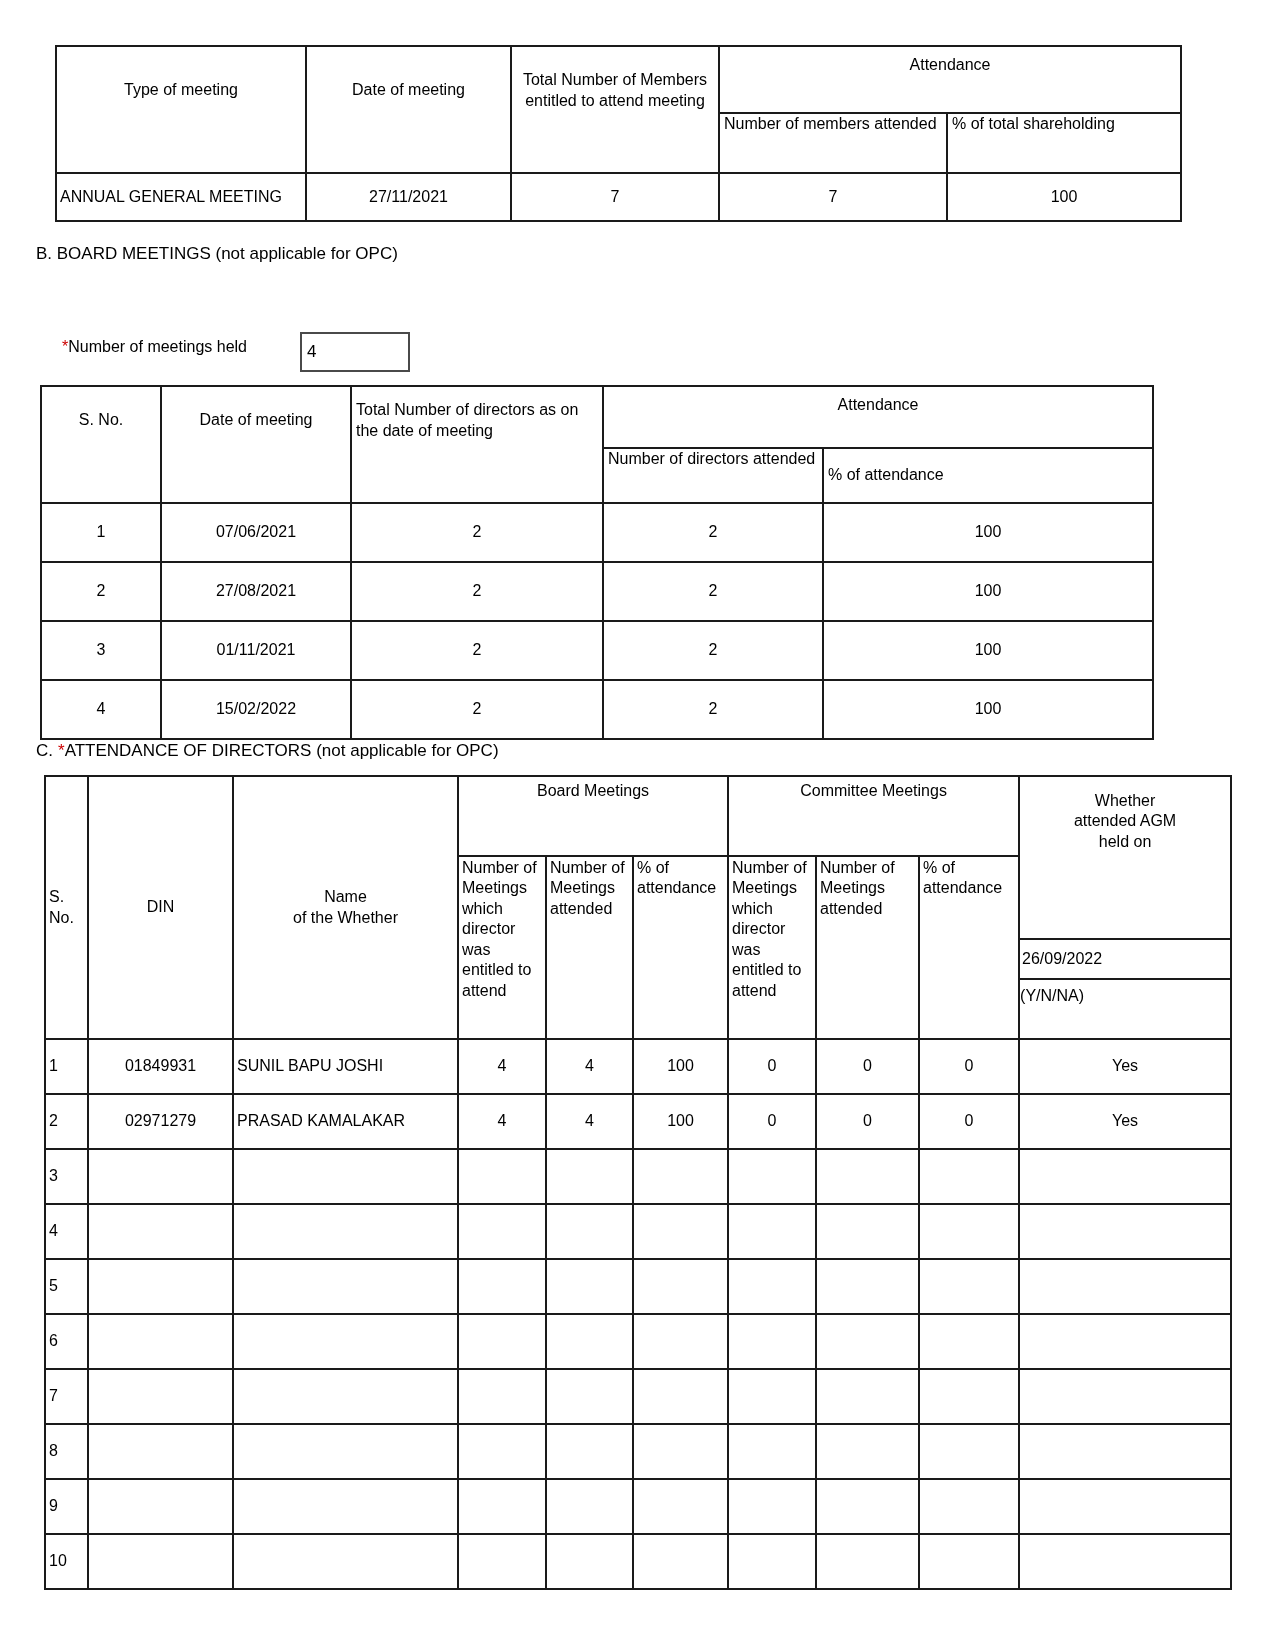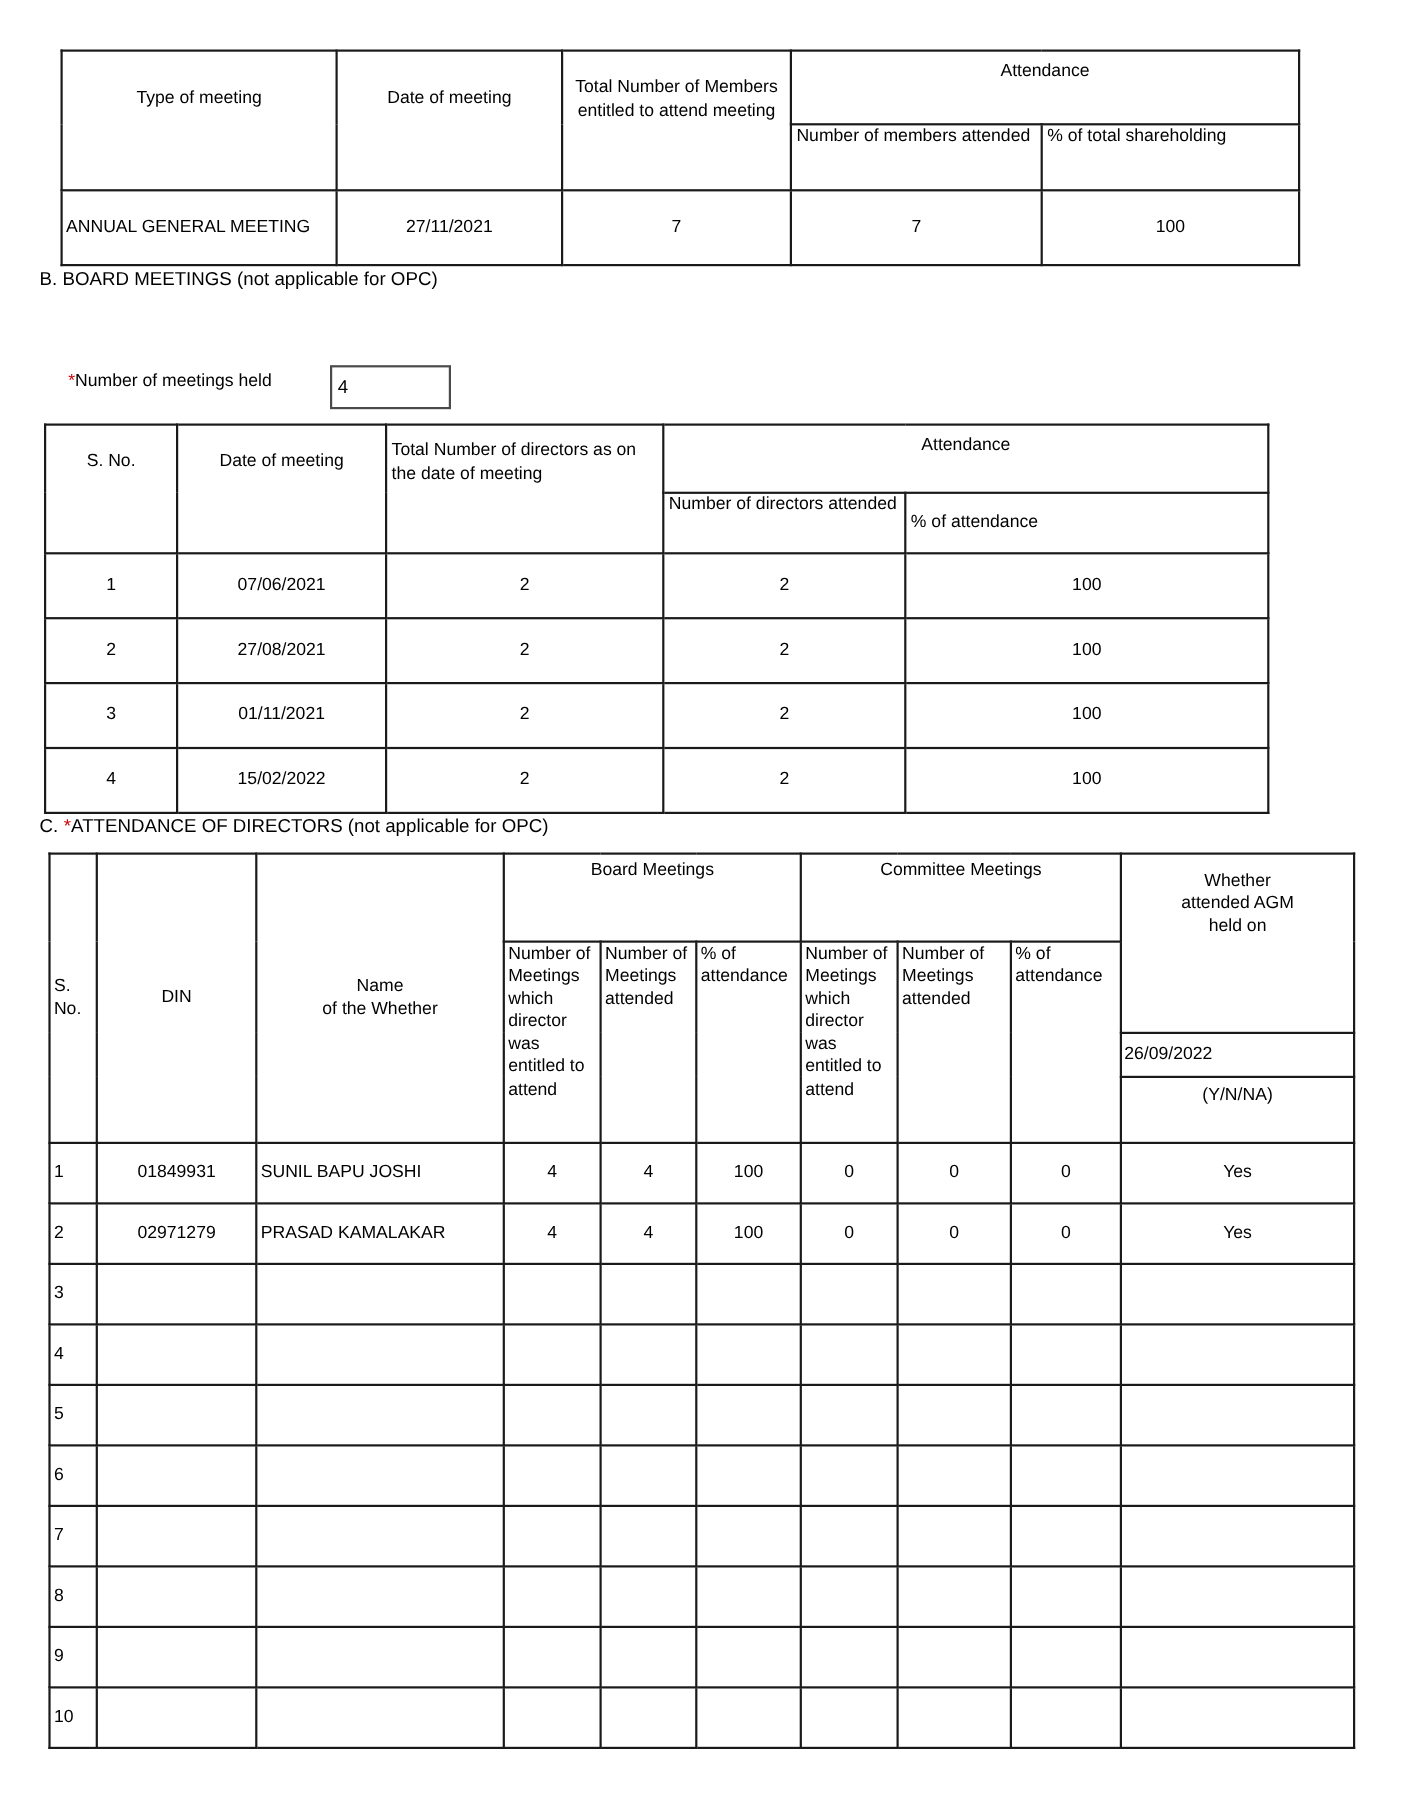--- a/index.html
+++ b/index.html
@@ -8,21 +8,21 @@
     position:relative; width:1275px; height:1650px; background:#ffffff;
     font-family:"Liberation Sans", sans-serif; color:#000000; font-size:16px;
   }
   table { border-collapse:collapse; table-layout:fixed; position:absolute; background:#fff; }
   th, td {
     border:2px solid #1a1a1a; font-weight:normal; font-size:16px;
     line-height:1.28; overflow:hidden; vertical-align:middle;
   }
   
   .tblA { left:55px; top:45px; width:1125px; }
-  .rA1 { height:67px; } .rA2 { height:60px; } .rA3 { height:68px; }
+  .rA1 { height:67px; } .rA2 { height:60px; } .rA3 { height:48px; }
   .hdrA-mid { vertical-align:middle; padding-bottom:38px; text-align:center; }
   .grp-top { vertical-align:top; text-align:center; padding-top:8px;border-radius:14px; }
   .sub { vertical-align:top; text-align:left; padding:0 4px; }
   .cell-c { text-align:center; }
   .clip { white-space:nowrap; overflow:hidden; text-align:left; padding-left:3px; }
   
   .heading { position:absolute; font-size:17px; }
   .heading-b { left:36px; top:244px; }
   .heading-c { left:36px; top:741px; }
   .mark { color:#cc0000; }
@@ -41,21 +41,21 @@
   
   .tblC { left:44px; top:775px; width:1186px; }
   .rC1 { height:80px; } .rC2 { height:83px; } .rC3 { height:40px; } .rC4 { height:60px; }
   .rCd { height:55px; }
   .c-sno-h { vertical-align:middle; text-align:left; padding-left:3px; }
   .c-mid-c { vertical-align:middle; text-align:center; }
   .c-group-h { vertical-align:top; text-align:center; padding-top:4px; }
   .c-sub-h { vertical-align:top; text-align:left; padding:1px 2px 0 3px; }
   .c-agm-h { vertical-align:top; text-align:center; padding-top:14px; }
   .c-agm-date { vertical-align:middle; text-align:left; padding-left:2px; white-space:nowrap; }
-  .c-agm-ynna { vertical-align:top; text-align:center; padding-top:6px; }
+  .c-agm-ynna { vertical-align:top; text-align:left; padding-top:6px; }
   .cell-l { text-align:left; padding-left:3px; }
   .name-cell { text-align:left; padding-left:3px; white-space:nowrap; overflow:hidden; }
   .blk { display:block; }
   
   .footer { position:absolute; top:1612px; left:0; width:1275px; text-align:right; padding-right:28px; font-size:16px; }
 </style>
 </head>
 <body>
 
 <div class="page">

